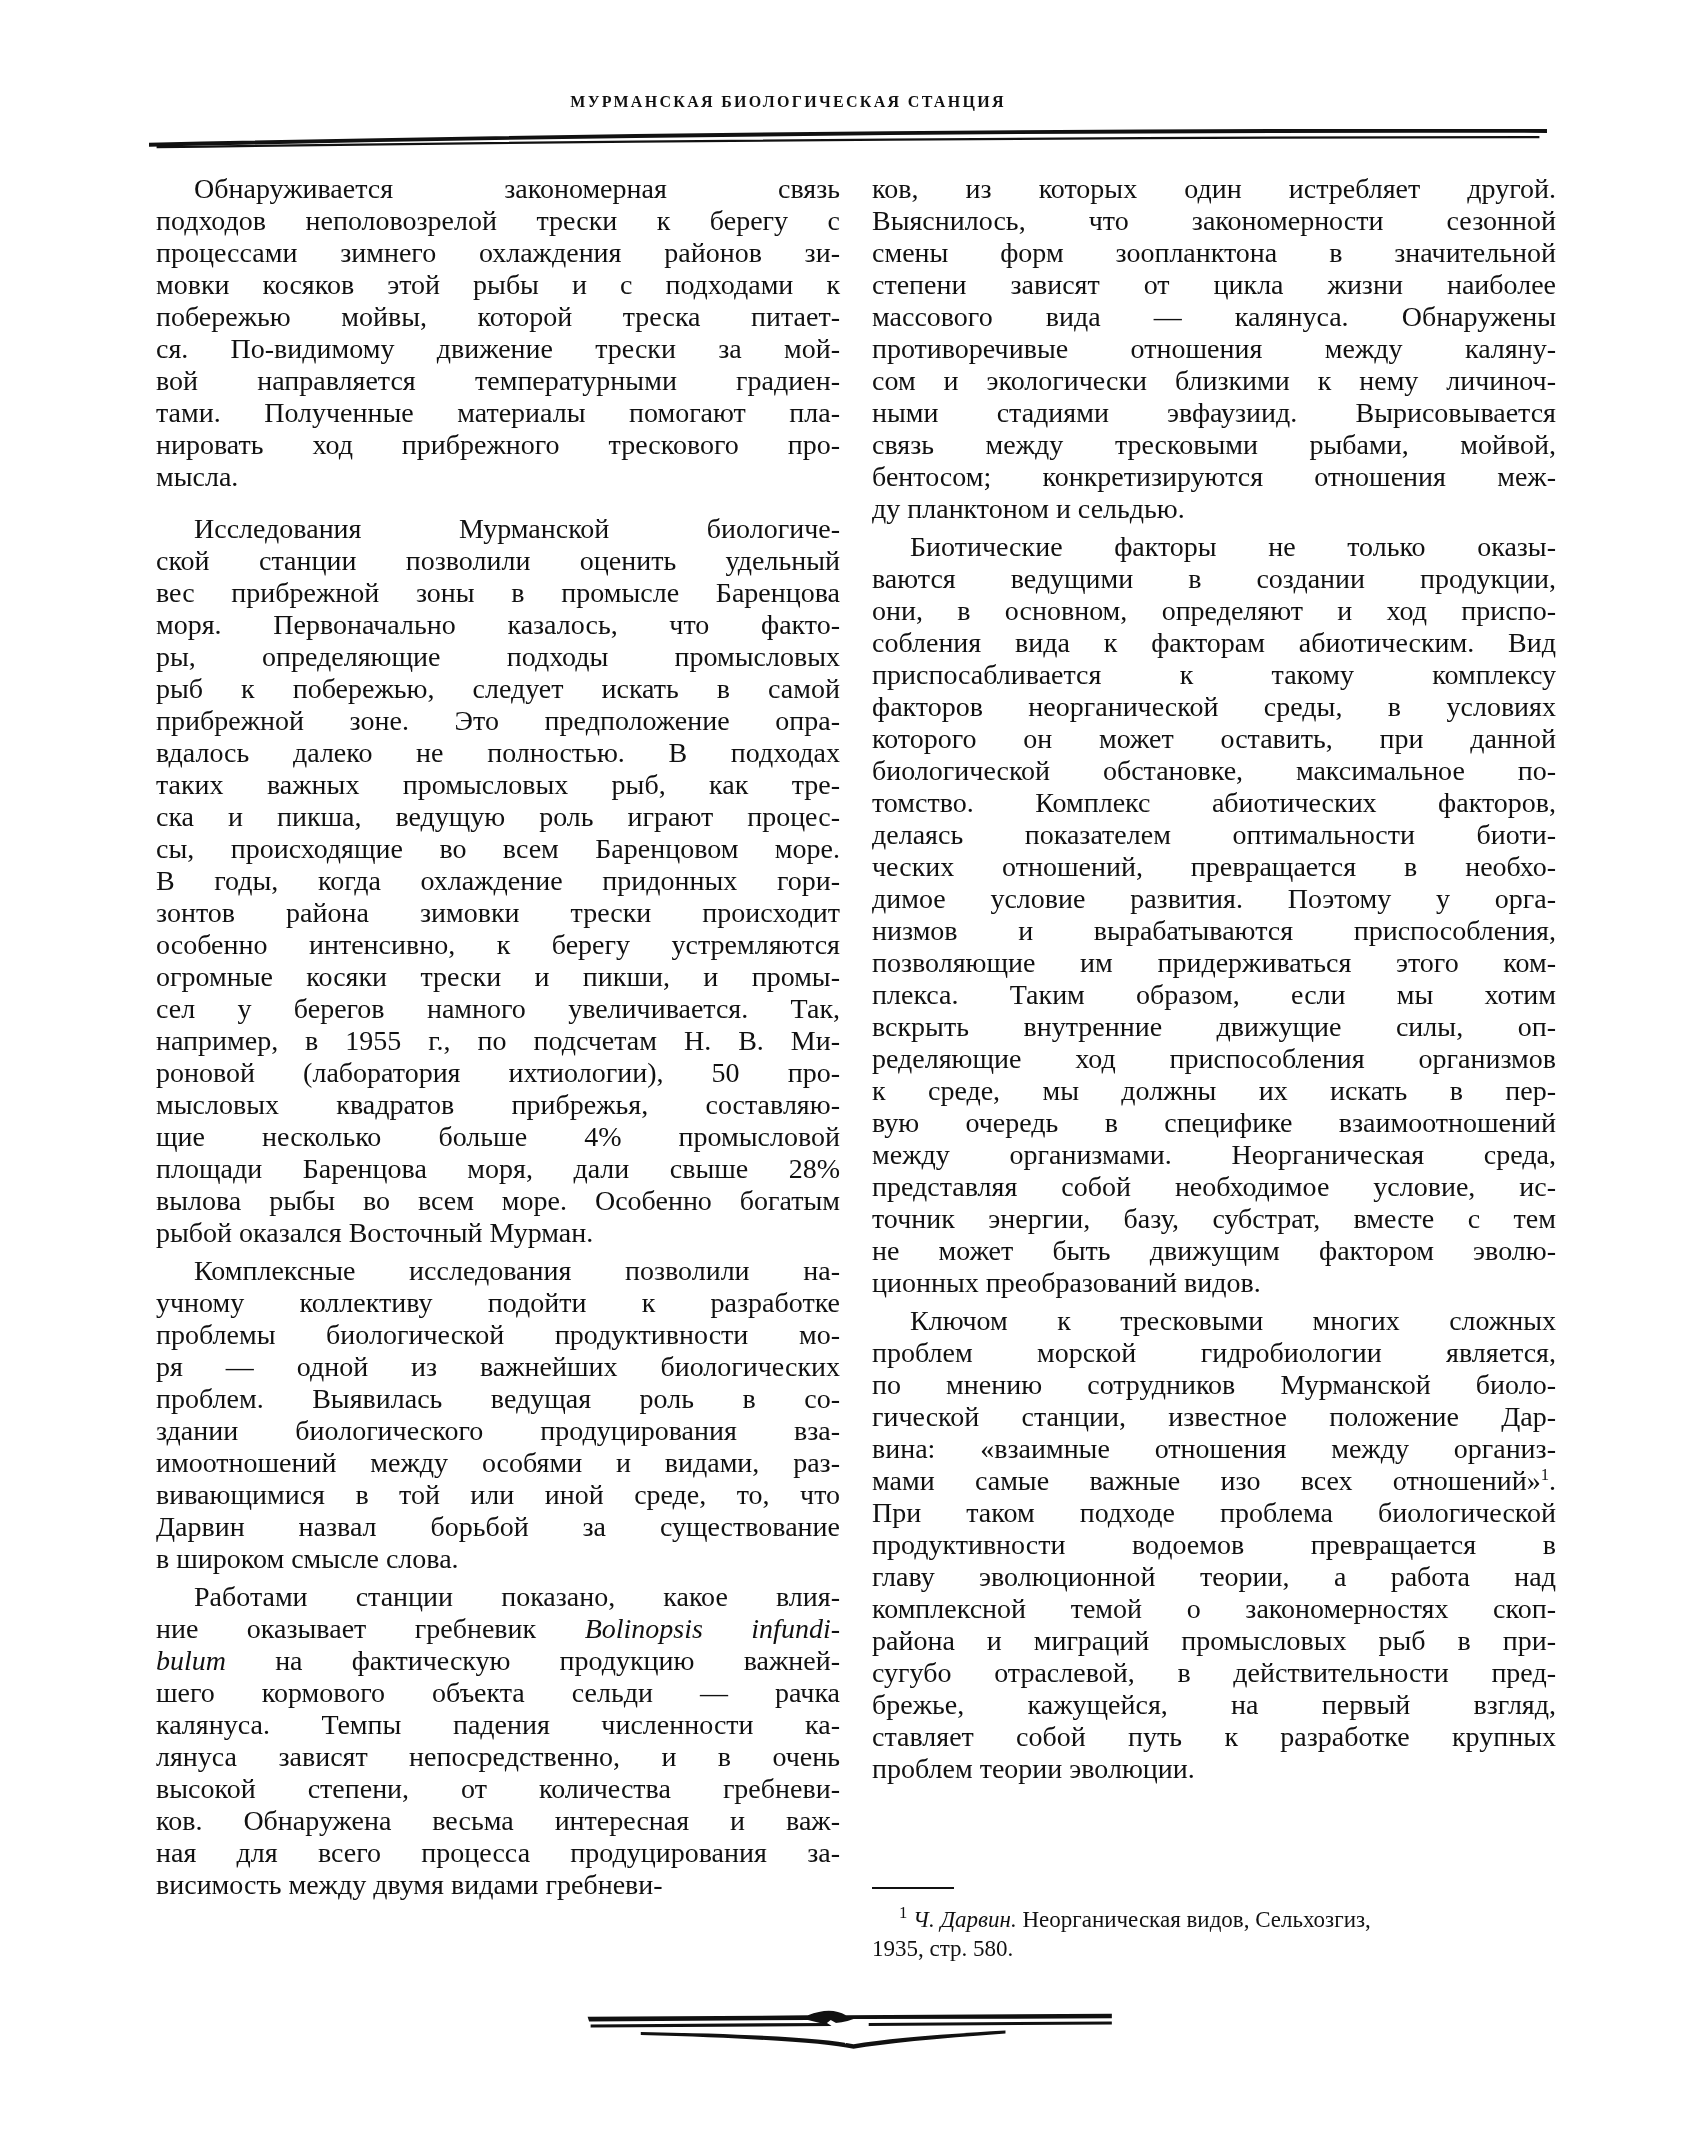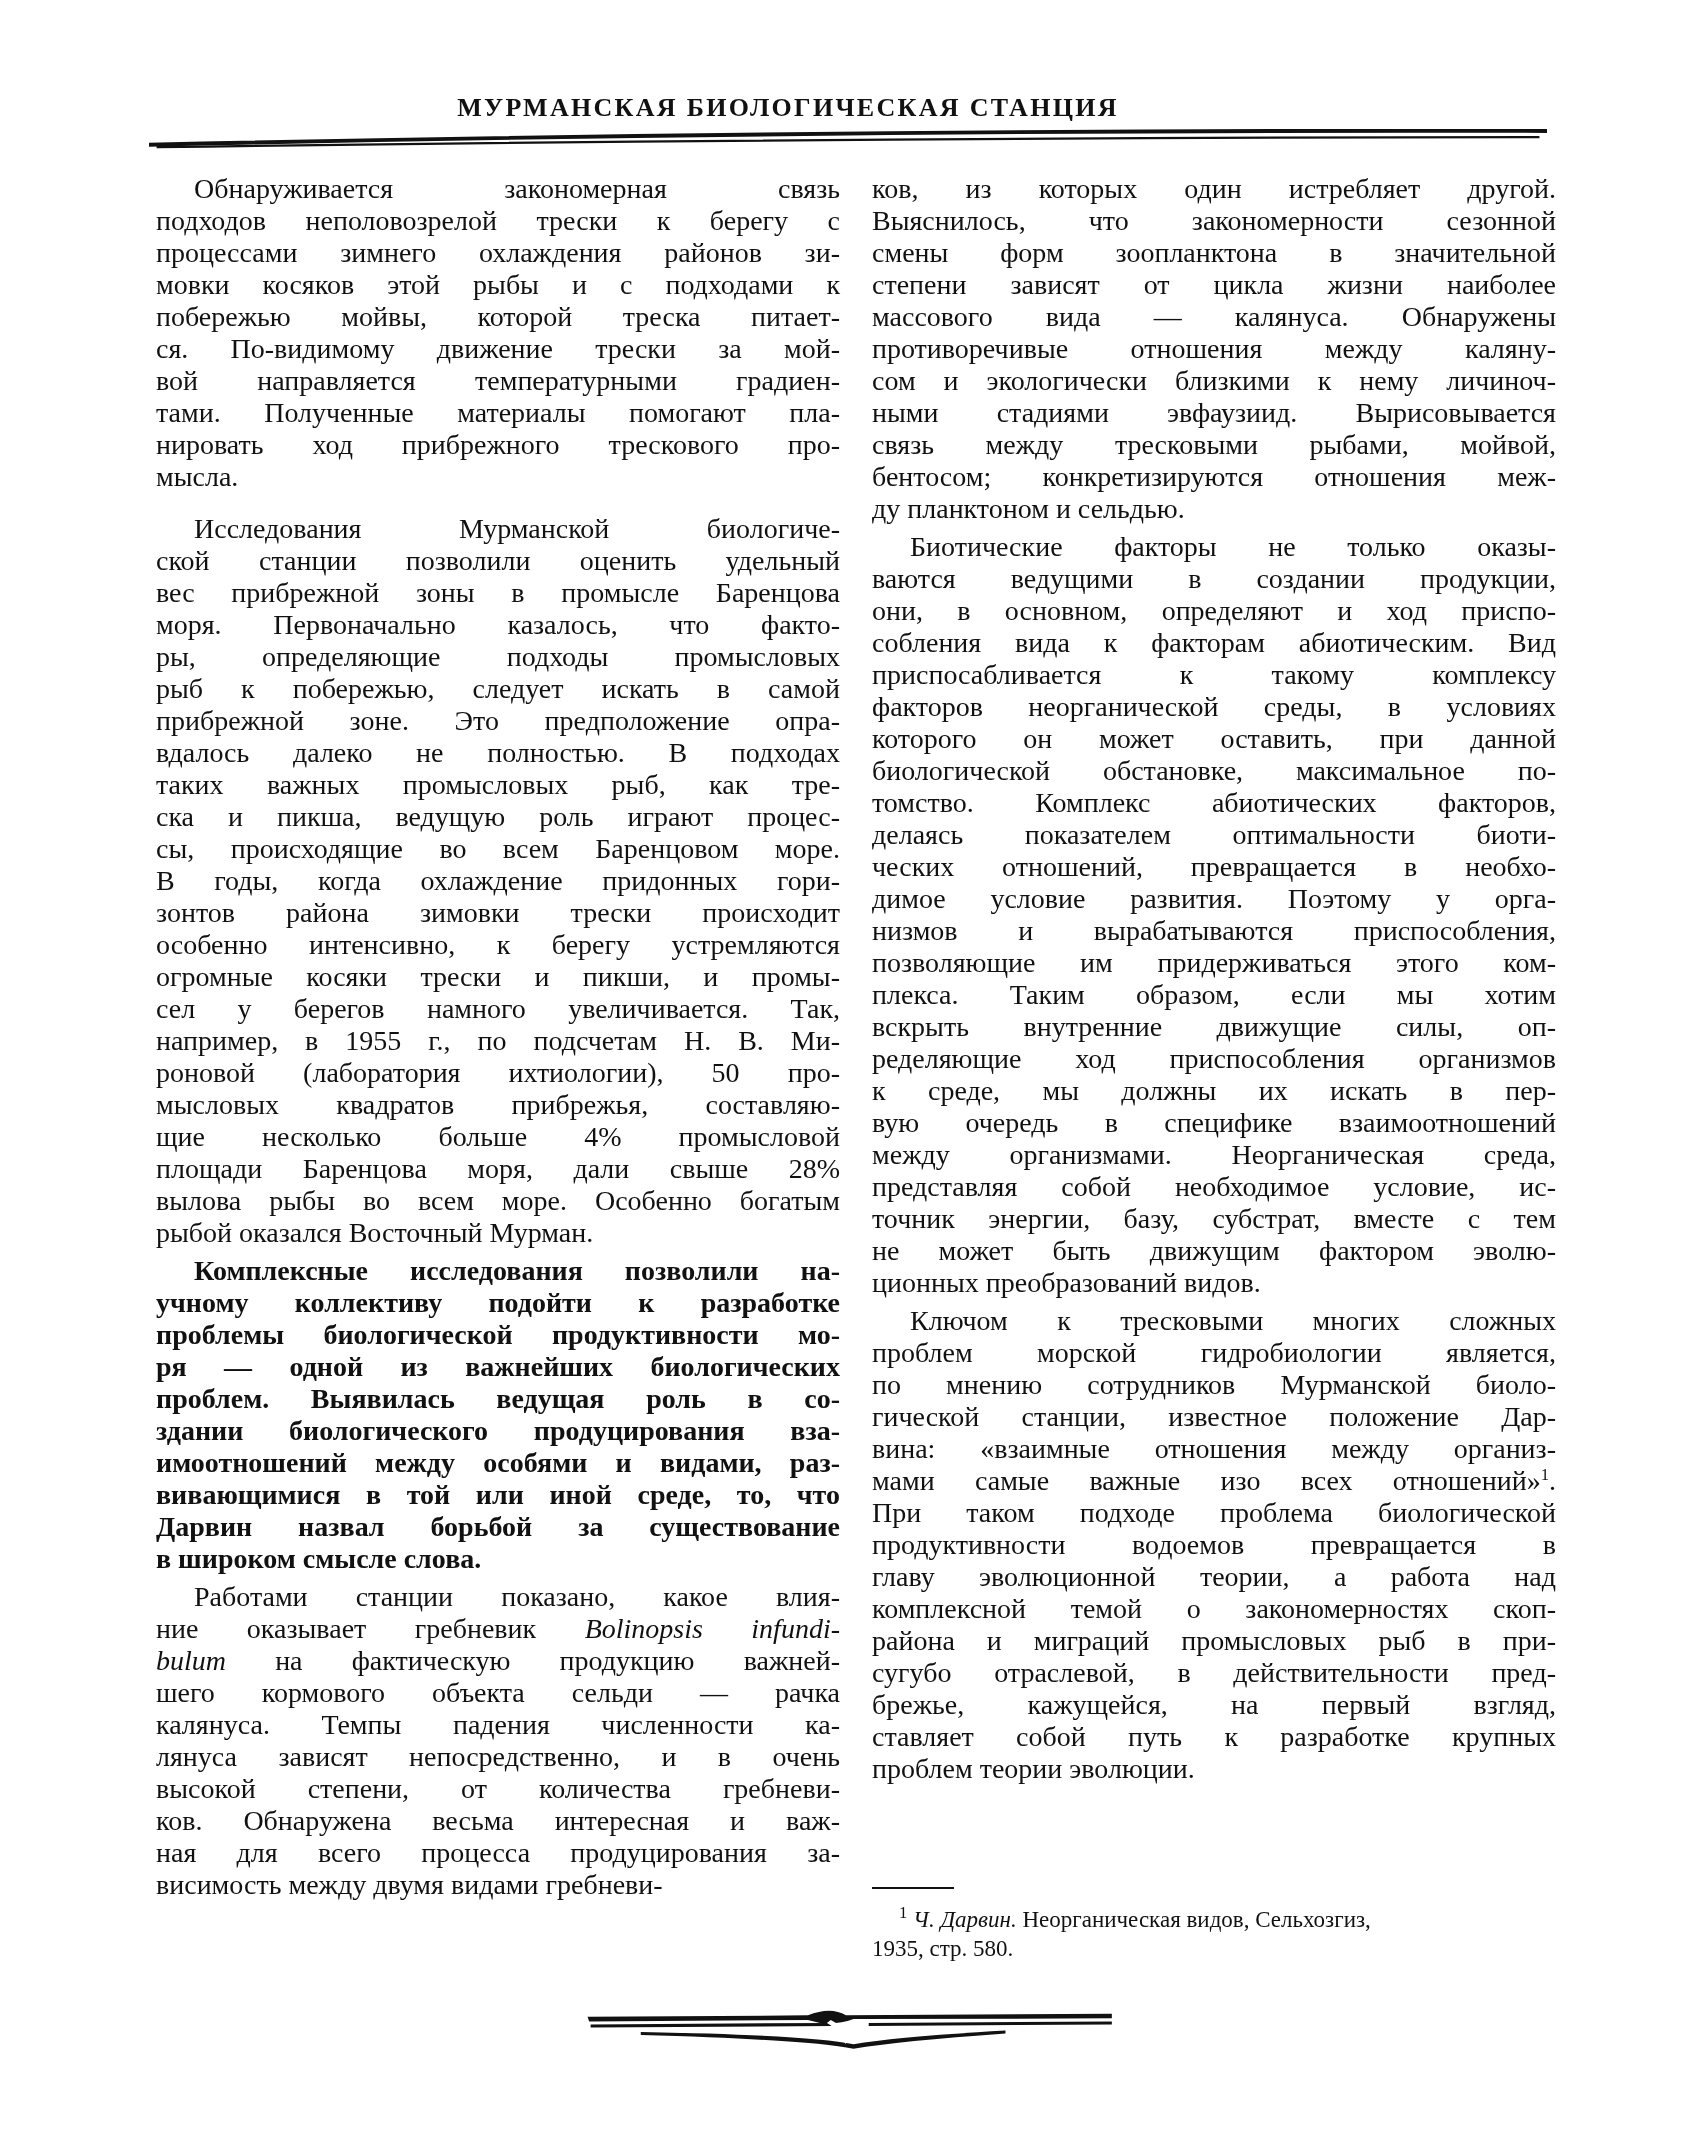--- a/index.html
+++ b/index.html
@@ -16,21 +16,21 @@
       color: #111111;
     }
     .running-head {
       position: absolute;
       top: 93px;
       left: 0;
       width: 1576px;
       text-align: center;
       font-family: "Liberation Serif", "DejaVu Serif", serif;
       font-weight: bold;
-      font-size: 26px;
+      font-size: 16px;
       letter-spacing: 2.3px;
     }
     .head-rule {
       position: absolute;
       top: 126px;
       left: 149px;
       width: 1398px;
       height: 23px;
     }
     .column {
@@ -125,21 +125,21 @@
       <span class="line">огромные косяки трески и пикши, и промы-</span>
       <span class="line">сел у берегов намного увеличивается. Так,</span>
       <span class="line">например, в 1955 г., по подсчетам Н. В. Ми-</span>
       <span class="line">роновой (лаборатория ихтиологии), 50 про-</span>
       <span class="line">мысловых квадратов прибрежья, составляю-</span>
       <span class="line">щие несколько больше 4% промысловой</span>
       <span class="line">площади Баренцова моря, дали свыше 28%</span>
       <span class="line">вылова рыбы во всем море. Особенно богатым</span>
       <span class="line last">рыбой оказался Восточный Мурман.</span>
     </div>
-    <div style="margin-top: 6px; font-weight: bold;">
+    <div style="margin-top: 6px;">
       <span class="line indent">Комплексные исследования позволили на-</span>
       <span class="line">учному коллективу подойти к разработке</span>
       <span class="line">проблемы биологической продуктивности мо-</span>
       <span class="line">ря — одной из важнейших биологических</span>
       <span class="line">проблем. Выявилась ведущая роль в со-</span>
       <span class="line">здании биологического продуцирования вза-</span>
       <span class="line">имоотношений между особями и видами, раз-</span>
       <span class="line">вивающимися в той или иной среде, то, что</span>
       <span class="line">Дарвин назвал борьбой за существование</span>
       <span class="line last">в широком смысле слова.</span>

